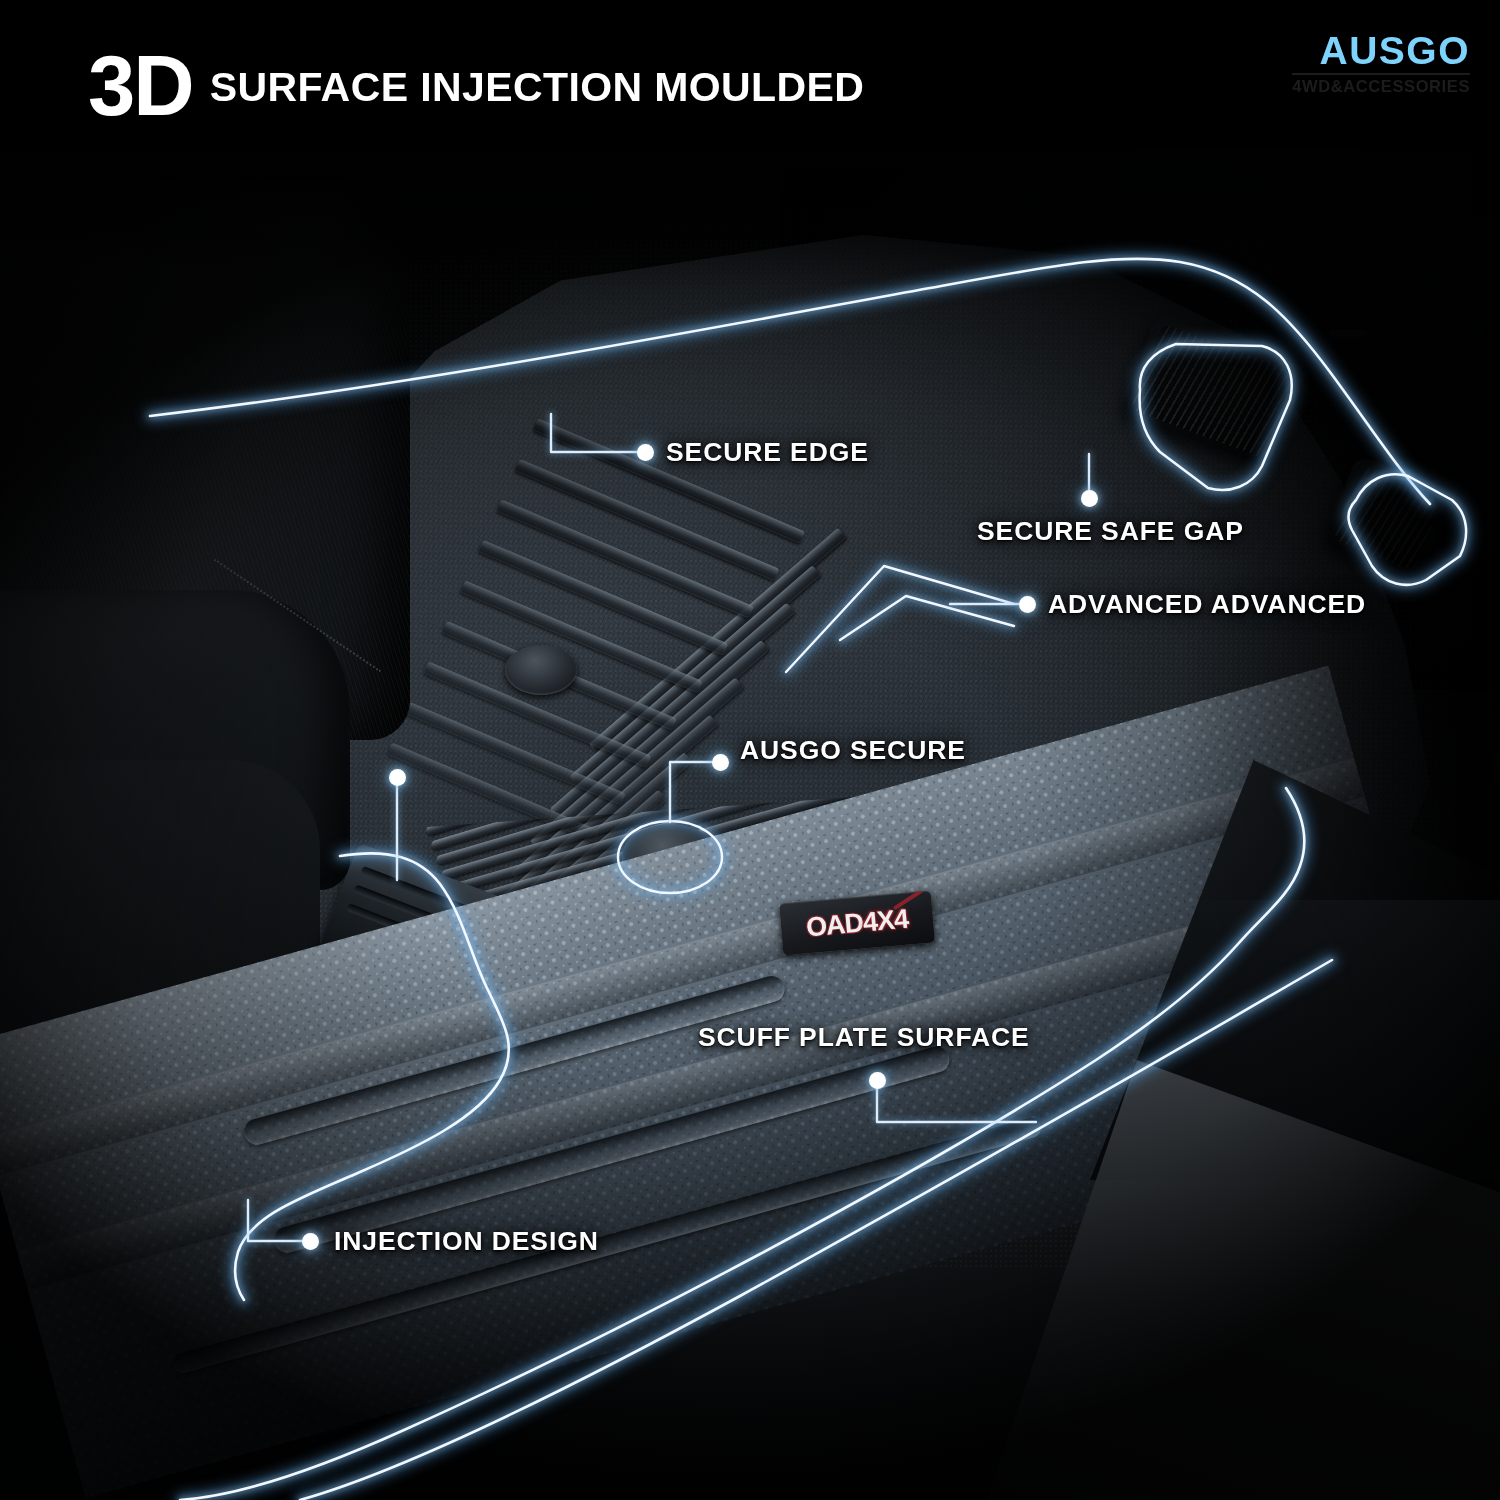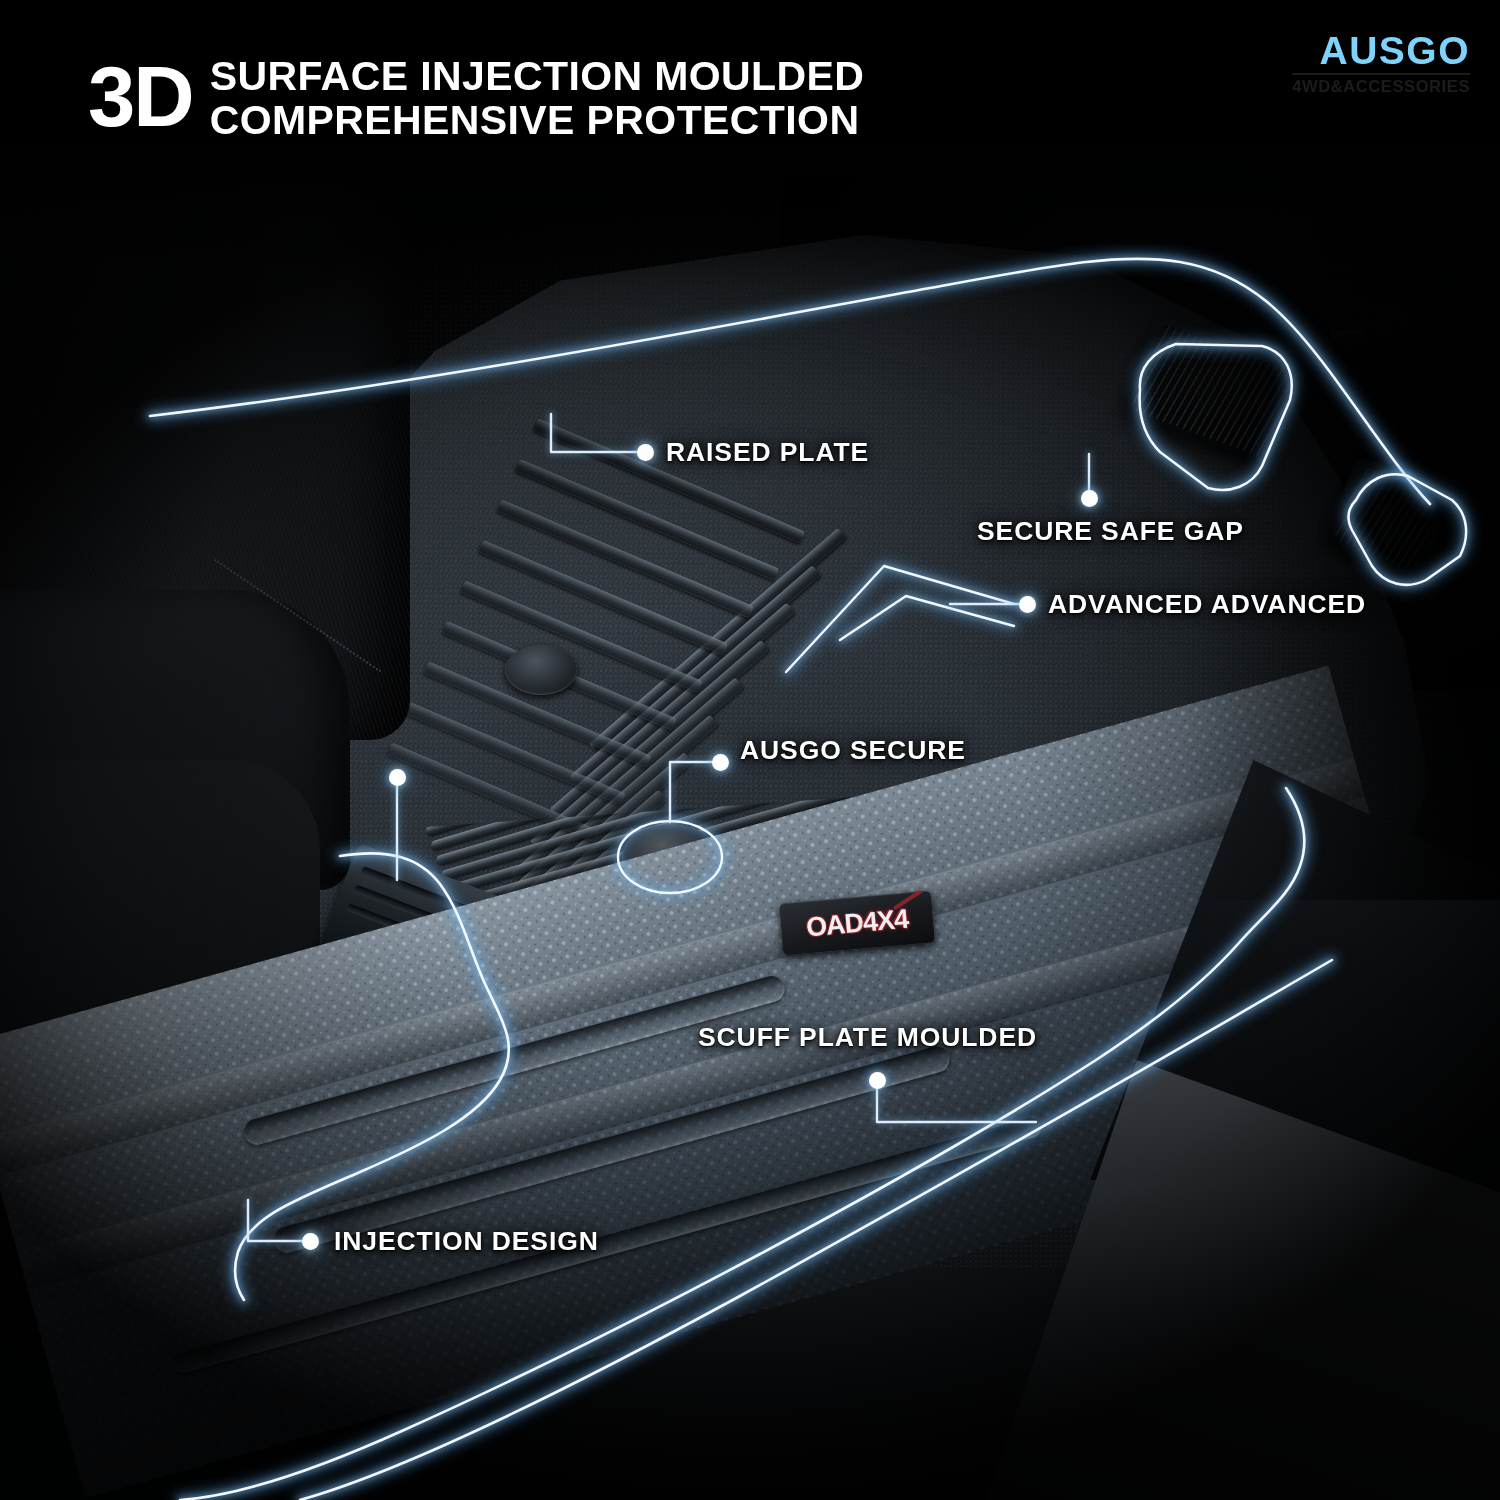--- a/index.html
+++ b/index.html
@@ -352,52 +352,51 @@
       <path class="lead" d="M670,822 L670,762 L712,762"></path>
 
       <path class="lead lead-halo" d="M877,1080 L877,1122 L1036,1122"></path>
       <path class="lead" d="M877,1080 L877,1122 L1036,1122"></path>
 
       <path class="lead lead-halo" d="M248,1200 L248,1241 L310,1241"></path>
       <path class="lead" d="M248,1200 L248,1241 L310,1241"></path>
     </svg>
 
     <div class="dot" style="left:637px;top:444px;"></div>
-    <div class="lbl" style="left:666px;top:437px;">RAISED PLATE</div>
+    <div class="lbl" style="left:666px;top:437px;">SECURE EDGE</div>
 
     <div class="dot" style="left:1081px;top:490px;"></div>
     <div class="lbl" style="left:977px;top:516px;">SECURE SAFE GAP</div>
 
     <div class="dot" style="left:1019px;top:596px;"></div>
     <div class="lbl" style="left:1048px;top:589px;">ADVANCED ADVANCED</div>
 
     <div class="dot" style="left:389px;top:769px;"></div>
 
     <div class="dot" style="left:712px;top:754px;"></div>
     <div class="lbl" style="left:740px;top:735px;">AUSGO SECURE</div>
 
     <div class="dot" style="left:869px;top:1072px;"></div>
-    <div class="lbl" style="left:698px;top:1022px;">SCUFF PLATE MOULDED</div>
+    <div class="lbl" style="left:698px;top:1022px;">SCUFF PLATE SURFACE</div>
 
     <div class="dot" style="left:302px;top:1233px;"></div>
     <div class="lbl" style="left:334px;top:1226px;">INJECTION DESIGN</div>
   </div>
 
   <div id="badge">
     <span class="bg-txt">OAD</span>
     <span class="bg-txt bg-44">4X4</span>
     <span class="bg-slash"></span>
   </div>
 
   <div id="hdr">
     <div class="h-row" style="top:50px;">
       <div class="h-3d">3D</div>
       <div class="h-lines">
         <div class="h-l">SURFACE INJECTION MOULDED</div>
-        <div class="h-l">COMPREHENSIVE PROTECTION</div>
       </div>
     </div>
 
     <div id="logo">
       <div class="lg-main">AUSGO</div>
       <div class="lg-rule"></div>
       <div class="lg-sub">4WD&amp;ACCESSORIES</div>
     </div>
   </div>
 

